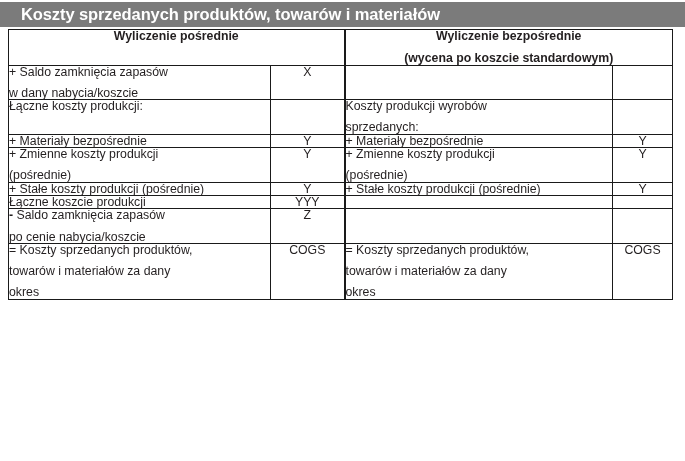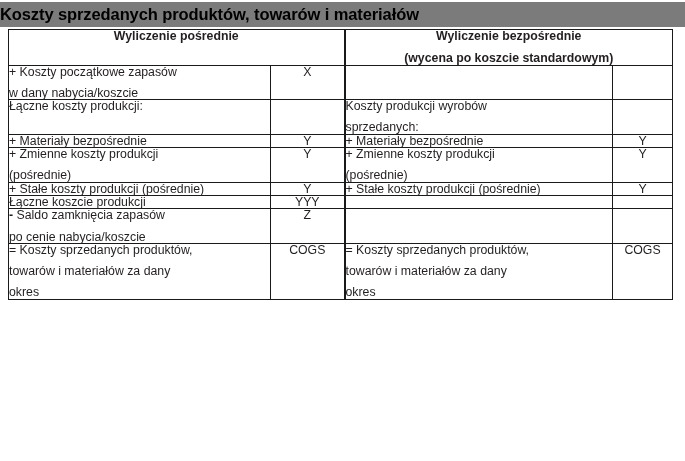--- a/index.html
+++ b/index.html
@@ -27,24 +27,25 @@
     position: absolute;
     left: 0;
     top: 2px;
     width: 685px;
     height: 25px;
     background: #7b7b7b;
     display: flex;
     align-items: center;
   }
   .title-bar-text {
-    color: #000000;
+    color: #ffffff;
     font-size: 16.5px;
     font-weight: bold;
     letter-spacing: -0.1px;
+    padding-left: 21px;
     line-height: 1;
     white-space: nowrap;
   }
 
   
   .cogs-table {
     position: absolute;
     left: 8px;
     top: 29px;
     width: 664px;
@@ -123,21 +124,21 @@
           <span>Wyliczenie pośrednie</span>
         </td>
         <td class="hdr-cell mid-right" colspan="2">
           <span>Wyliczenie bezpośrednie</span>
           <span class="line2">(wycena po koszcie standardowym)</span>
         </td>
       </tr>
 
       <tr>
         <td class="txt">
-          <span class="ln">+ Koszty początkowe zapasów</span>
+          <span class="ln">+ Saldo zamknięcia zapasów</span>
           <span class="ln">w dany nabycia/koszcie</span>
         </td>
         <td class="val mid-left">X</td>
         <td class="txt mid-right">
           
         </td>
         <td class="val"></td>
       </tr>
 
       <tr>

